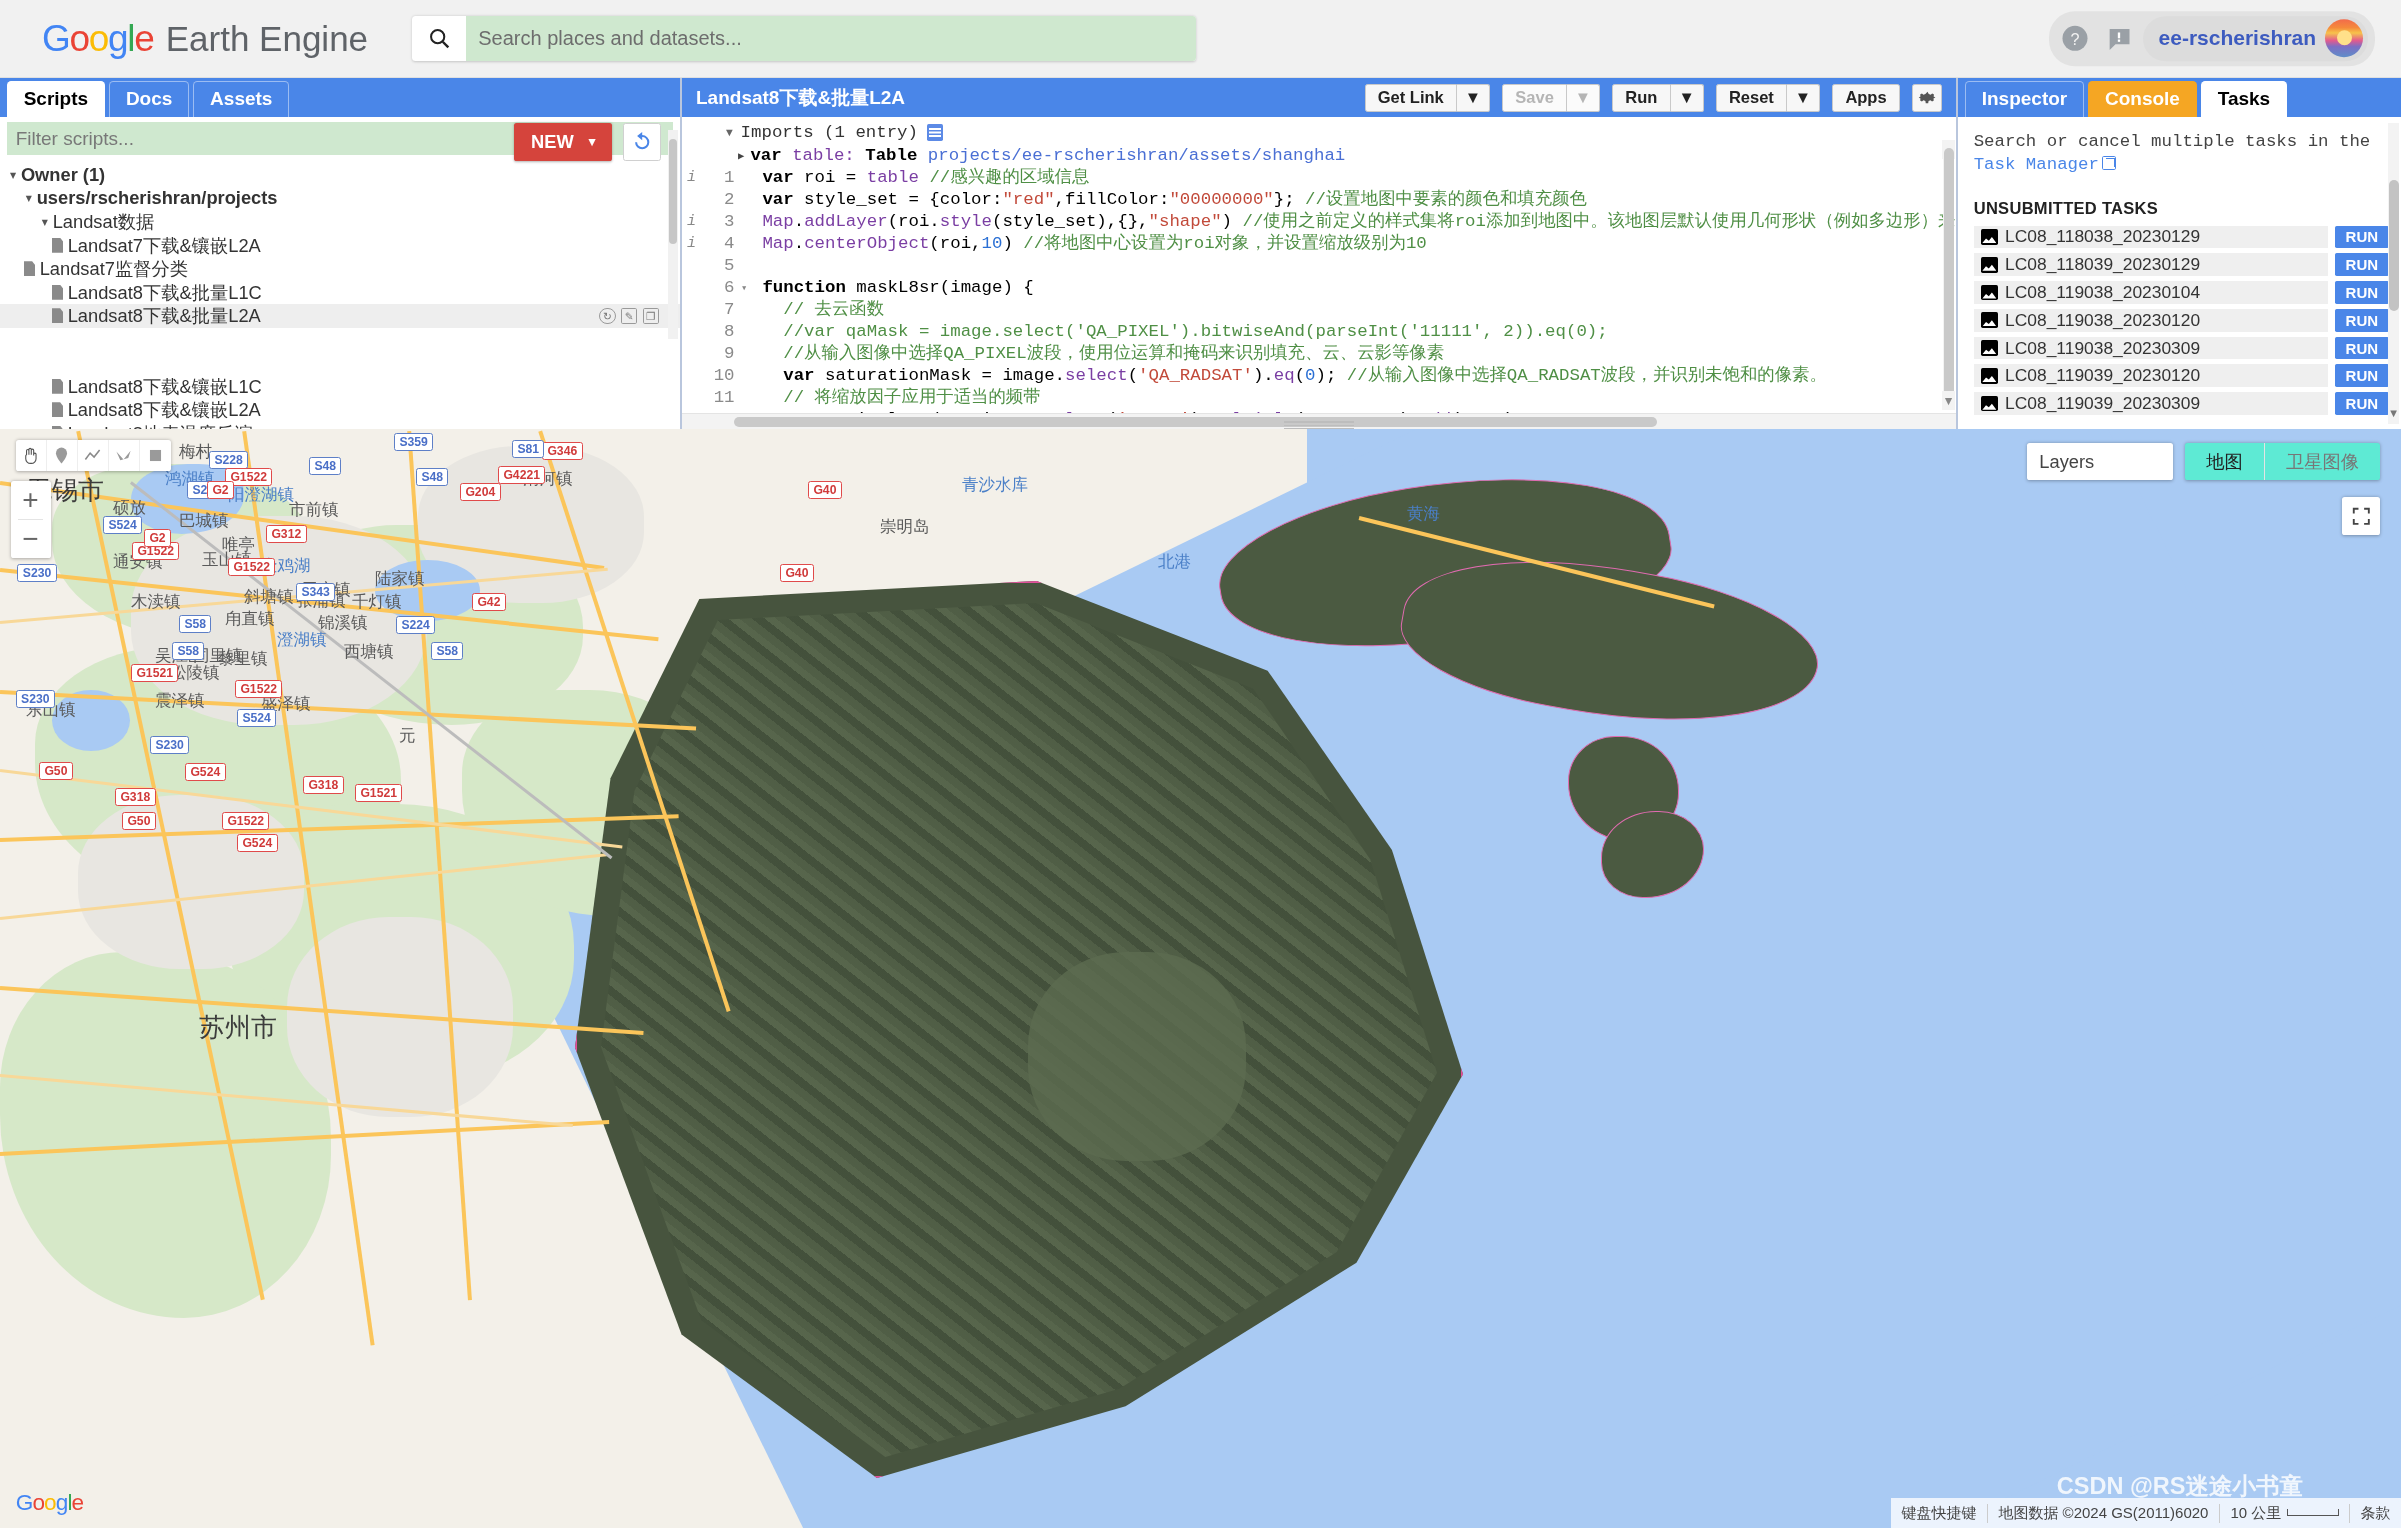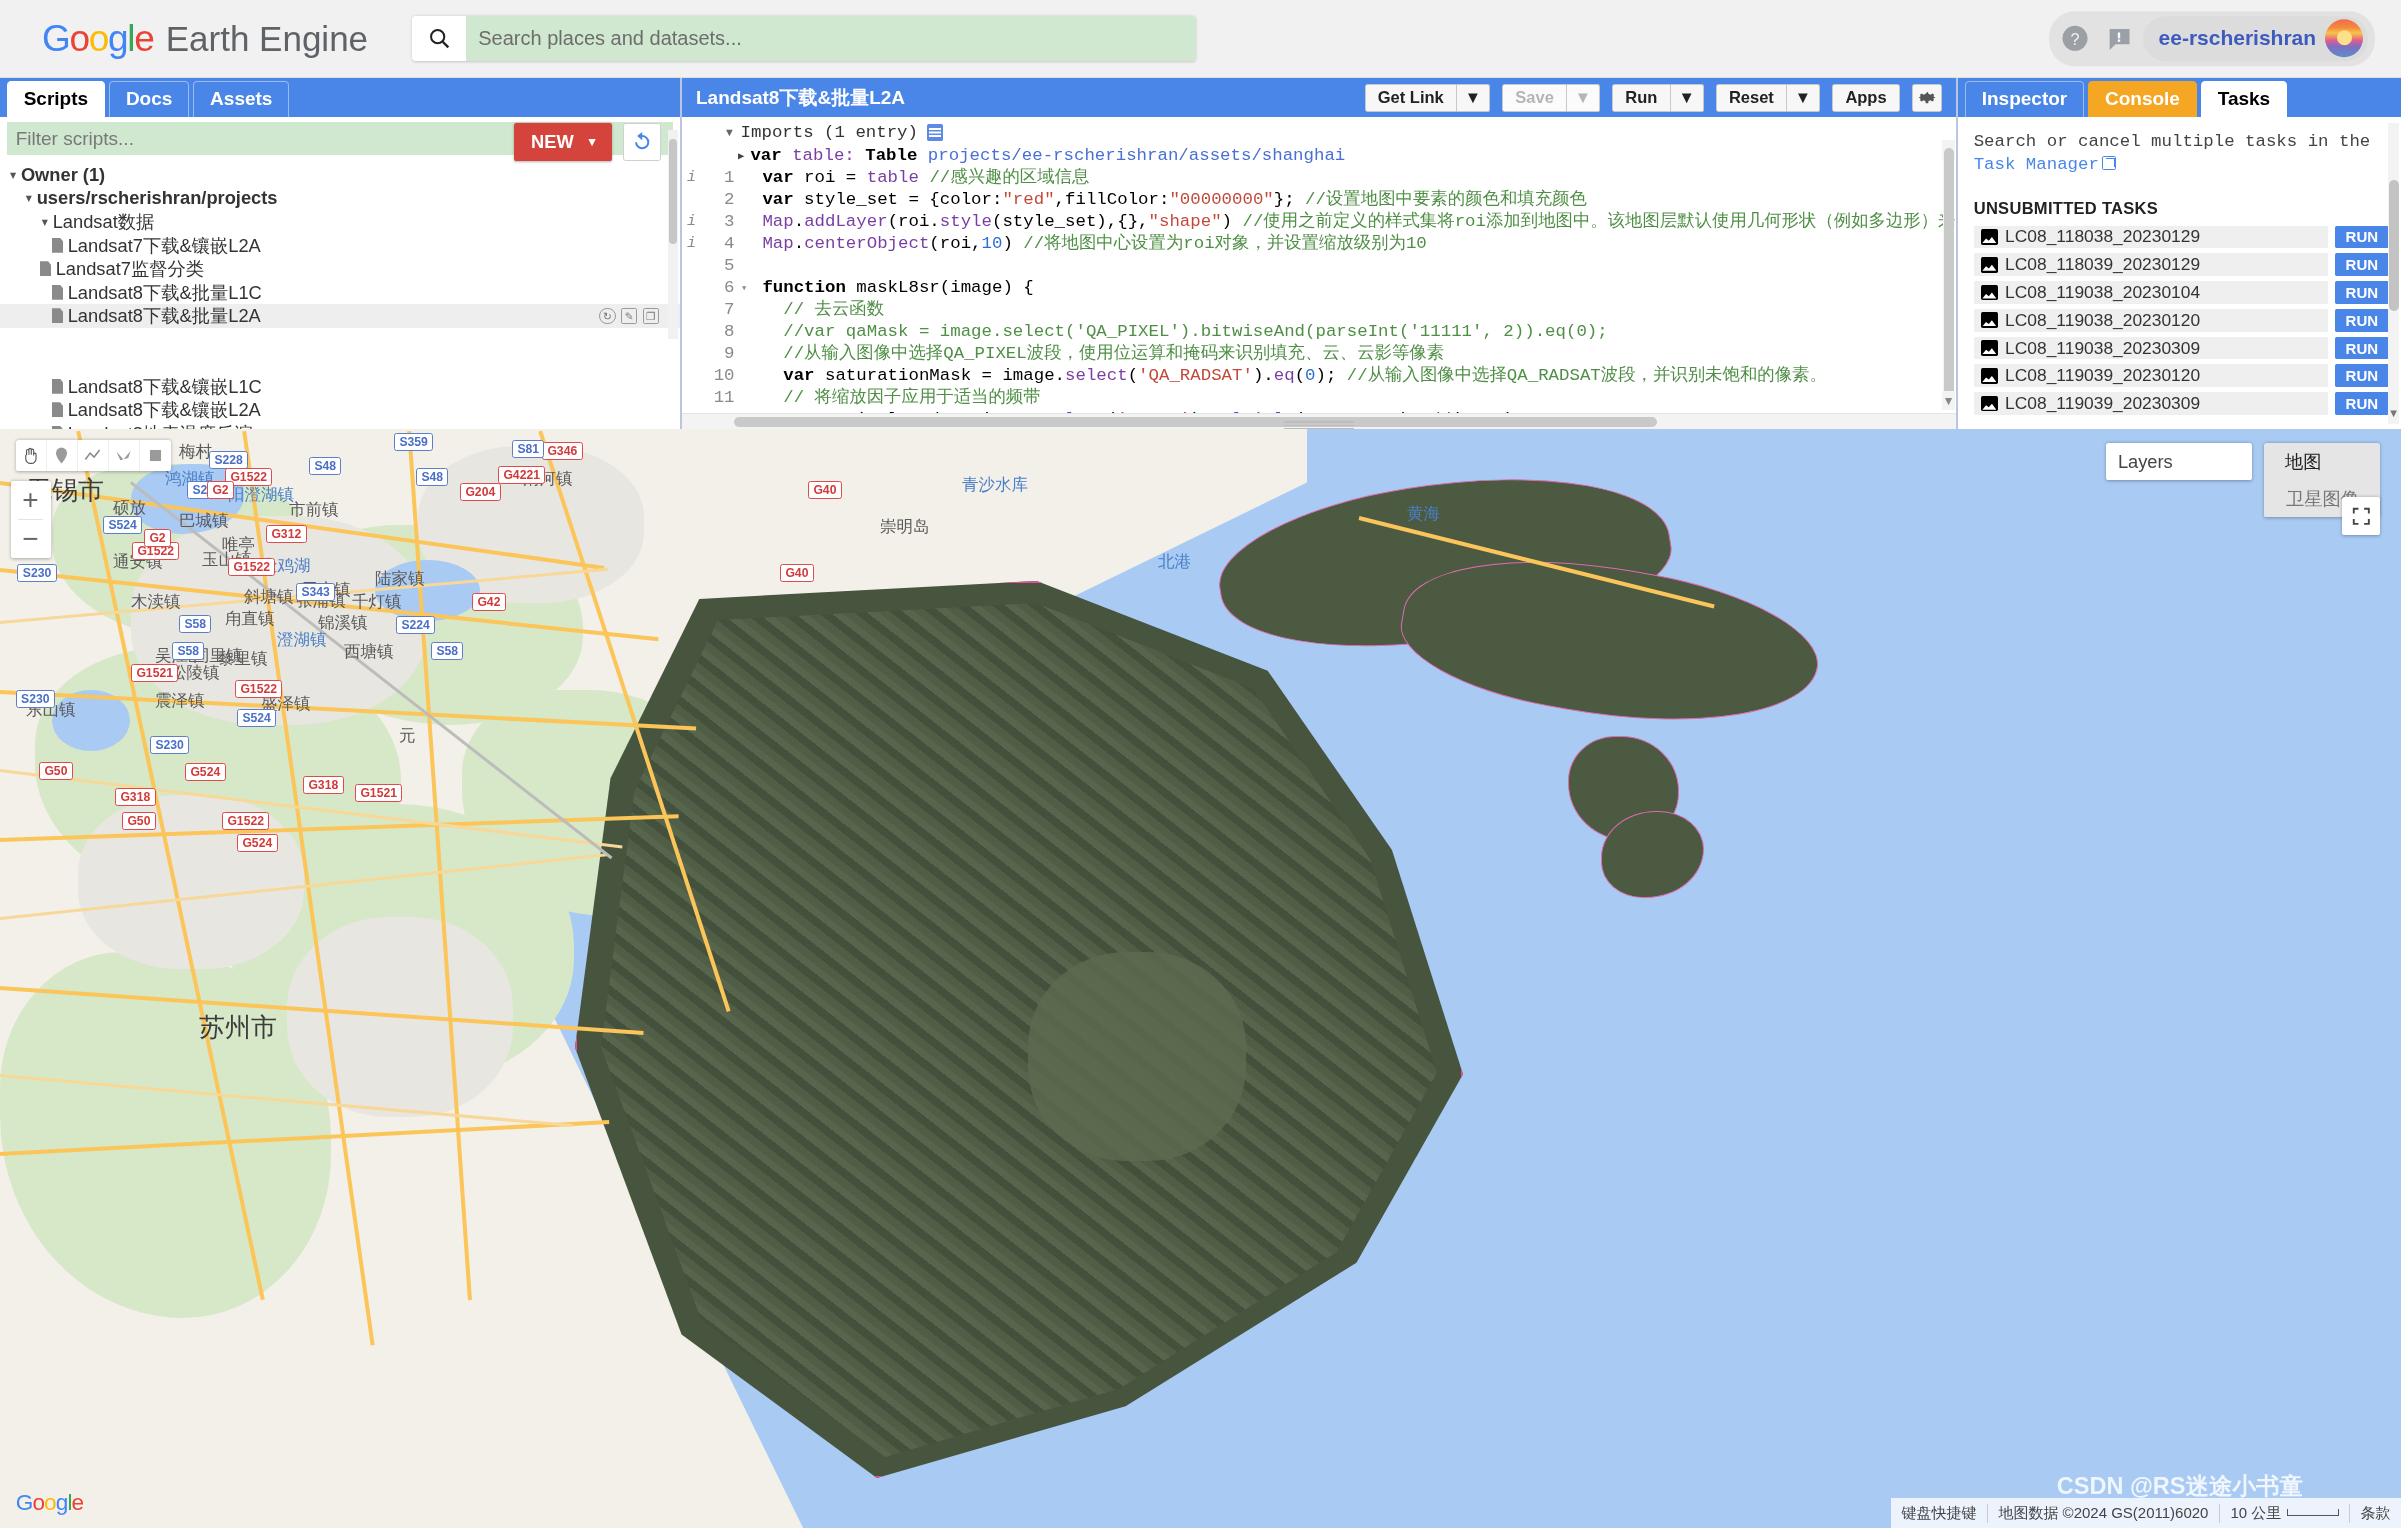--- a/index.html
+++ b/index.html
@@ -243,21 +243,21 @@
   }
   .zoom-btn { height: 38px; display:flex; align-items:center; justify-content:center; font-size: 28px; color:#666; cursor:pointer; }
   .zoom-ctrl .sep { height:0.9px; background:#e4e4e4; margin: 0 7.8px; }
 
   .map-right-top { position:absolute; right: 21px; top: 14px; display:flex; gap: 12.2px; }
   .layers-btn {
     width: 146px; height: 37px; background:#fff; border-radius: 2.6px;
     box-shadow: 0 0.9px 3.5px rgba(0,0,0,.3); display:flex; align-items:center;
     padding-left: 12.2px; font-size: 18.3px; color:#444; cursor:pointer;
   }
-  .basemap-toggle { display:flex; background:#e5e5e5; border-radius:2.6px; box-shadow: 0 0.9px 3.5px rgba(0,0,0,.3); overflow:hidden;flex-direction:column; }
+  .basemap-toggle { display:flex; background:#5eead4; border-radius:2.6px; box-shadow: 0 0.9px 3.5px rgba(0,0,0,.3); overflow:hidden; }
   .bm-btn { height: 37px; padding: 0 21px; display:flex; align-items:center; font-size: 18.3px; color:#555; cursor:pointer; }
   .bm-btn.active { color:#222; }
   .bm-btn + .bm-btn { border-left:0.9px solid #e4e4e4; color:#777; }
   .fullscreen-btn {
     position:absolute; right: 21px; top: 68px; width: 38px; height: 38px;
     background:#fff; border-radius:2.6px; box-shadow: 0 0.9px 3.5px rgba(0,0,0,.3);
     display:flex; align-items:center; justify-content:center; cursor:pointer;
   }
   .gmaps-logo { position:absolute; left: 15.7px; bottom: 12.2px; font-size: 22.6px; letter-spacing:-0.9px; }
   .map-footer {
@@ -333,21 +333,21 @@
             <span class="tree-label">users/rscherishran/projects</span>
           </div>
           <div class="tree-row" style="padding-left: 37px;">
             <span class="caret open"></span>
             <span class="tree-label">Landsat数据</span>
           </div>
           <div class="tree-row" style="padding-left: 52px;">
             <span class="file-ico"></span>
             <span class="tree-label">Landsat7下载&amp;镶嵌L2A</span>
           </div>
-          <div class="tree-row" style="padding-left: 40px;">
+          <div class="tree-row" style="padding-left: 24px;">
             <span class="file-ico"></span>
             <span class="tree-label">Landsat7监督分类</span>
           </div>
           <div class="tree-row" style="padding-left: 52px;">
             <span class="file-ico"></span>
             <span class="tree-label">Landsat8下载&amp;批量L1C</span>
           </div>
           <div class="tree-row selected" style="padding-left: 52px;">
             <span class="file-ico"></span>
             <span class="tree-label">Landsat8下载&amp;批量L2A</span>

